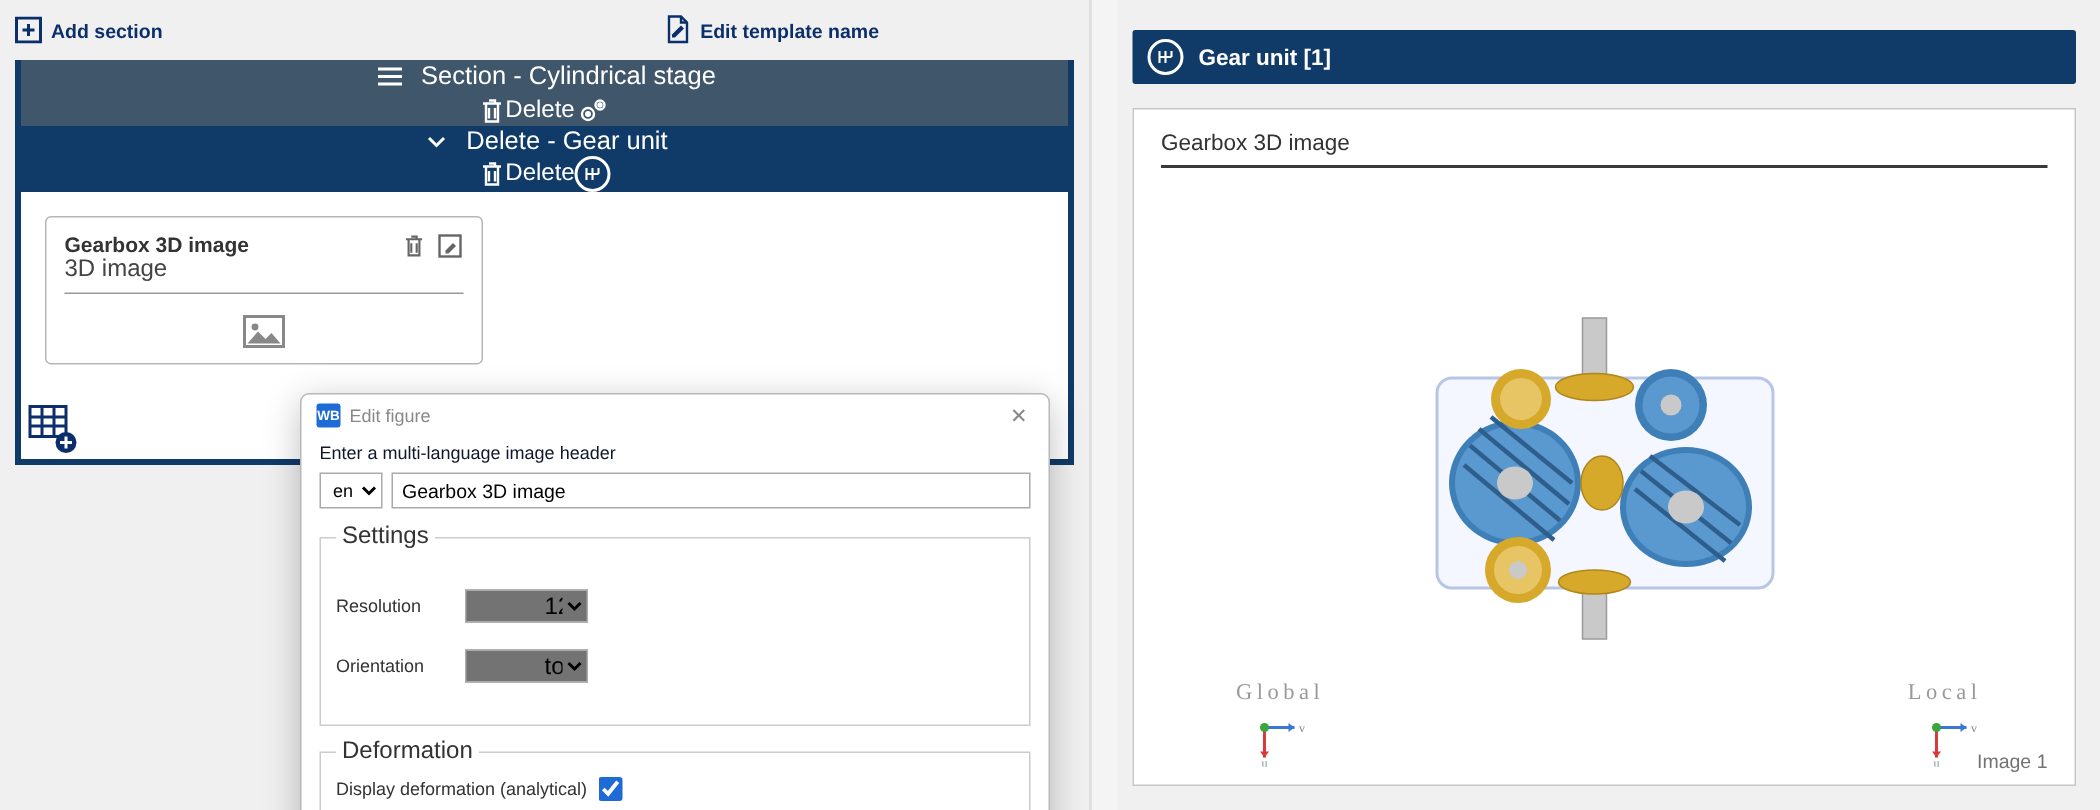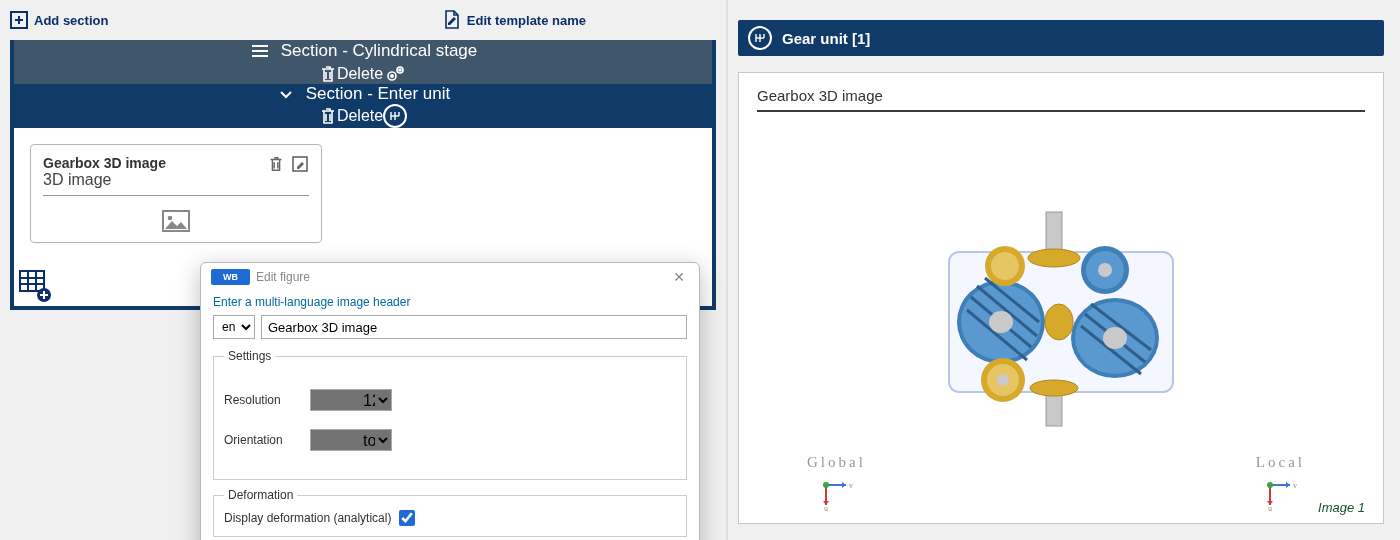--- a/index.html
+++ b/index.html
@@ -21,20 +21,21 @@
     border-right: 2px solid #e0e0e0;
     position: relative;
   }
   .right-pane {
     flex:1;
     height:540px;
     background: #f1f0f0;
     padding: 20px 16px 16px 10px;
     display:flex;
     flex-direction:column;
+    margin-left:17px;
   }
 
   
   .top-actions {
     display:flex;
     align-items:center;
     gap: 24px;
     padding: 10px 10px 10px 10px;
     justify-content: space-between;
   }
@@ -120,37 +121,37 @@
     display:flex; align-items:center;
     padding:6px 10px;
     gap:6px;
     color:#888;
     font-size:12px;
   }
   .dialog-title-bar .spacer{flex:1;}
   .wb-badge {
     background:#1f6bd6; color:#fff;
     font-size:9px; font-weight:700;
-    width:39px; height:16px;
+    width:16px; height:16px;
     display:flex;align-items:center;justify-content:center;
     border-radius:2px;
   }
   .close-x { color:#888; cursor:pointer; font-size:14px; padding:0 4px;}
   .dialog-body { padding: 4px 12px 10px 12px; }
-  .dialog-label { font-size:12px; color:#0369a1; margin-bottom:6px;}
+  .dialog-label { font-size:12px; color:#0f172a; margin-bottom:6px;}
   .lang-row { display:flex; gap:6px; margin-bottom:10px;}
   .lang-select {
     width:42px; height:24px; border:1px solid #aaa; font-size:12px;
     padding-left:4px; background:#fff;
   }
   .header-input { flex:1; height:24px; border:1px solid #aaa; padding:0 6px; font-size:13px;}
   fieldset.group {
     border:1px solid #ccc; margin:0 0 8px 0; padding:8px 10px 10px 10px;
   }
-  fieldset.group legend { font-size:12px; color:#333; padding:0 4px;}
+  fieldset.group legend { font-size:16px; color:#333; padding:0 4px;}
   .field-row { display:flex; align-items:center; gap:12px; margin:18px 0;}
   .field-row label{ width:74px; font-size:12px;}
   .field-row select{ width:82px; height:22px; border:1px solid #aaa; font-size:16px; background:#737373;padding-left:48px;}
   .check-row { display:flex; align-items:center; gap:8px; font-size:12px;}
   .check-row input[type=checkbox]{
     width:16px; height:16px;
     accent-color:#1f6bd6;
   }
   .dialog-buttons { display:flex; justify-content:flex-end; gap:10px; padding:8px 12px 12px; }
   .btn {
@@ -181,24 +182,24 @@
   .rp-rule { border:none; border-top:2px solid #3a3a3a; margin-bottom:10px;}
   .rp-canvas {
     flex:1; position:relative;
     display:flex; align-items:center; justify-content:center;
   }
   .axis-hud {
     position:absolute; bottom:0; display:flex; flex-direction:column; align-items:center;
     font-family: Georgia, serif; font-size:15px; letter-spacing:3px; color:#999;
   }
   .axis-hud.global{ left:50px; }
-  .axis-hud.local{ right:60px; }
+  .axis-hud.local{ right:44px;align-items:flex-end; }
   .image-num {
     position:absolute; right:0; bottom:-4px;
-    font-style:italic; font-size:13px; color:#14532d;
+    font-size:13px; color:#737373;
   }
 </style>
 </head>
 <body>
 
 <div class="left-pane">
 
   <div class="top-actions">
     <div class="action-link">
       <svg width="18" height="18" viewBox="0 0 18 18">
@@ -244,21 +245,21 @@
           </g>
         </svg>
       </div>
     </div>
 
     <div class="section-header sh-b">
       <div class="sh-left">
         <svg width="20" height="20" viewBox="0 0 20 20">
           <path d="M5 8 l5 5 l5 -5" fill="none" stroke="#fff" stroke-width="2"></path>
         </svg>
-        <span>Section - Enter unit</span>
+        <span>Delete - Gear unit</span>
       </div>
       <div class="sh-right">
         <svg width="18" height="20" viewBox="0 0 18 20">
           <path d="M3 5 h12 M5 5 v12 h8 v-12 M7 3 h4 v2 M7 8 v7 M11 8 v7" fill="none" stroke="#fff" stroke-width="1.6"></path>
         </svg>
         <span class="delete-text">Delete</span>
         <span class="gearshift-circled">
           <svg width="14" height="14" viewBox="0 0 14 14">
             <g stroke="#fff" stroke-width="1.4" fill="none">
               <line x1="3" y1="3" x2="3" y2="11"></line>

